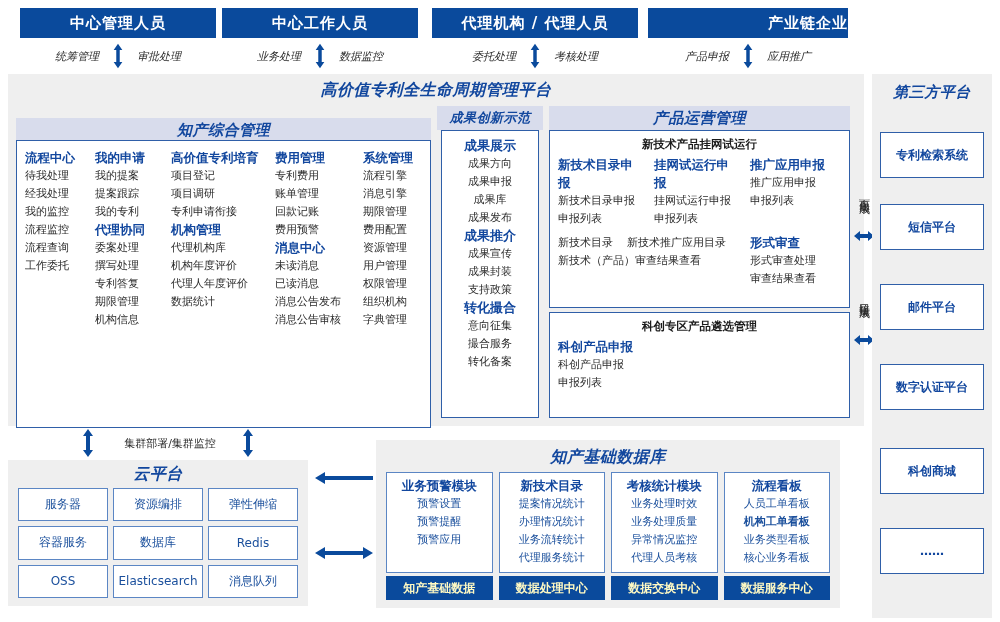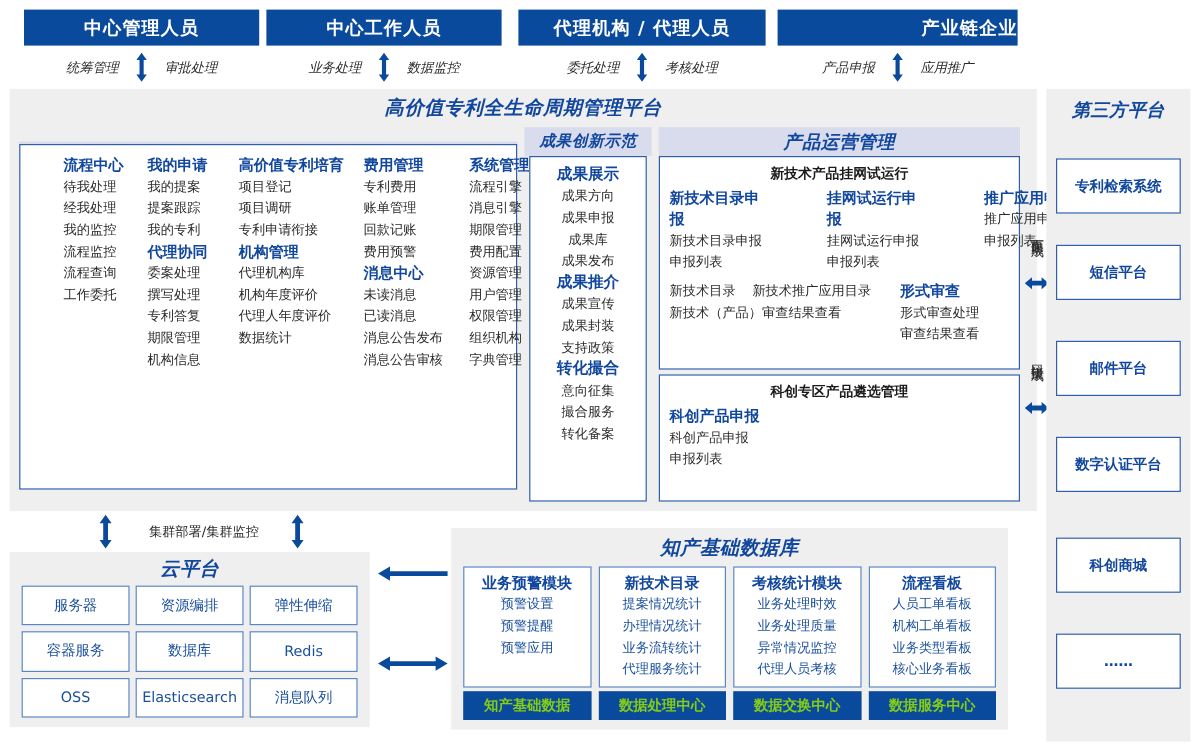--- a/index.html
+++ b/index.html
@@ -25,21 +25,21 @@
   .band-title.sm{font-size:13px;}
   .wbox{background:#fff;border:1.5px solid #2f5fa8;box-sizing:border-box;}
   .colhead{color:#12479e;font-weight:bold;font-size:12.5px;line-height:18px;white-space:nowrap;}
   .item{color:#2b2b2b;font-size:11px;line-height:18px;white-space:nowrap;}
   .center{text-align:center;}
   .grp-title{font-weight:bold;font-size:11.5px;color:#1b1b1b;text-align:center;line-height:16px;}
   .tpbox{border:1.5px solid #2f5fa8;background:#fff;color:#12479e;font-weight:bold;font-size:12px;
          display:flex;align-items:center;justify-content:center;box-sizing:border-box;}
   .cloudcell{border:1.2px solid #5b86c4;background:#fff;color:#1a4f9c;font-size:12px;
          display:flex;align-items:center;justify-content:center;box-sizing:border-box;}
-  .navycell{background:#0a4a9c;color:#84cc16;font-weight:bold;font-size:12px;
+  .navycell{background:#0a4a9c;color:#fef9c3;font-weight:bold;font-size:12px;
          display:flex;align-items:center;justify-content:center;box-sizing:border-box;}
   .vtext{writing-mode:vertical-rl;text-orientation:upright;font-size:11px;color:#2b2b2b;
          letter-spacing:1px;line-height:13px;}
   .smalllabel{font-size:11px;color:#2b2b2b;white-space:nowrap;}
 </style>
 </head>
 <body>
 
 <div class="stage">
 
@@ -88,21 +88,21 @@
 
   <div class="abs panel" style="left:8px;top:74px;width:856px;height:352px;"></div>
 
   <div class="abs" style="left:8px;top:78px;width:856px;height:24px;display:flex;align-items:center;justify-content:center;">
     <span class="band-title" style="font-size:16px;">高价值专利全生命周期管理平台</span>
   </div>
 
   <div class="abs band" style="left:16px;top:118px;width:415px;height:24px;">
     <span class="band-title">知产综合管理</span>
   </div>
-  <div class="abs wbox" style="left:16px;top:120px;width:415px;height:288px;padding-left:28px;">
+  <div class="abs wbox" style="left:16px;top:140px;width:415px;height:288px;">
     <div id="zhichan-cols" style="display:flex;padding:8px 6px 0 8px;gap:0;">
         <div style="width:70px;flex:0 0 auto;">
           <div class="colhead">流程中心</div>
           <div class="item">待我处理</div>
           <div class="item">经我处理</div>
           <div class="item">我的监控</div>
           <div class="item">流程监控</div>
           <div class="item">流程查询</div>
           <div class="item">工作委托</div>
         </div>
@@ -176,21 +176,21 @@
         <div class="item center">转化备案</div>
       </div>
   </div>
 
   <div class="abs band" style="left:549px;top:106px;width:301px;height:24px;">
     <span class="band-title">产品运营管理</span>
   </div>
 
   <div class="abs wbox" style="left:549px;top:130px;width:301px;height:178px;">
     <div class="grp-title" style="margin-top:5px;">新技术产品挂网试运行</div>
-    <div id="chanpin-b1-cols" style="display:flex;padding:4px 0 0 8px;gap:35px;">
+    <div id="chanpin-b1-cols" style="display:flex;padding:4px 0 0 8px;">
         <div style="width:96px;flex:0 0 auto;">
           <div class="colhead" style="white-space:normal;max-width:86px;">新技术目录申报</div>
           <div class="item">新技术目录申报</div>
           <div class="item">申报列表</div>
         </div>
         <div style="width:96px;flex:0 0 auto;">
           <div class="colhead" style="white-space:normal;max-width:86px;">挂网试运行申报</div>
           <div class="item">挂网试运行申报</div>
           <div class="item">申报列表</div>
         </div>
@@ -319,21 +319,21 @@
           <div class="item center" style="color:#1a4f9c;">业务处理质量</div>
           <div class="item center" style="color:#1a4f9c;">异常情况监控</div>
           <div class="item center" style="color:#1a4f9c;">代理人员考核</div>
         </div>
         <div class="navycell" style="height:24px;margin-top:3px;">数据交换中心</div>
       </div>
       <div style="flex:1 1 0;display:flex;flex-direction:column;">
         <div class="wbox" style="flex:1 1 auto;border-width:1.2px;border-color:#5b86c4;padding-top:4px;">
           <div class="colhead center" style="font-size:12.5px;">流程看板</div>
           <div class="item center" style="color:#1a4f9c;">人员工单看板</div>
-          <div class="item center" style="color:#1a4f9c;">机构工单看板</div>
+          <div class="item center" style="color:#1a4f9c;font-weight:bold;">机构工单看板</div>
           <div class="item center" style="color:#1a4f9c;">业务类型看板</div>
           <div class="item center" style="color:#1a4f9c;">核心业务看板</div>
         </div>
         <div class="navycell" style="height:24px;margin-top:3px;">数据服务中心</div>
       </div>
     </div>
 
 </div>
 
 </body></html>

